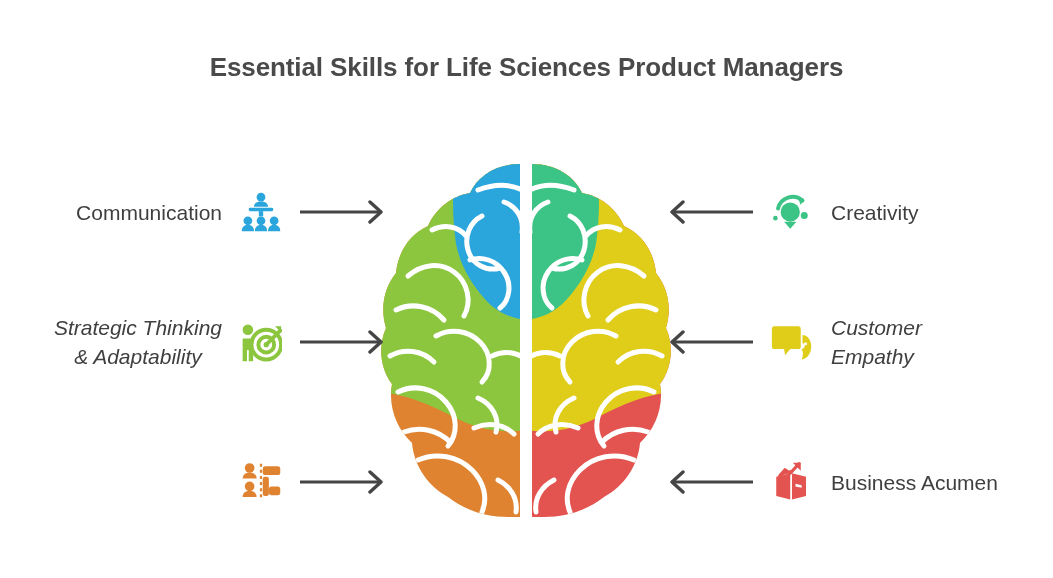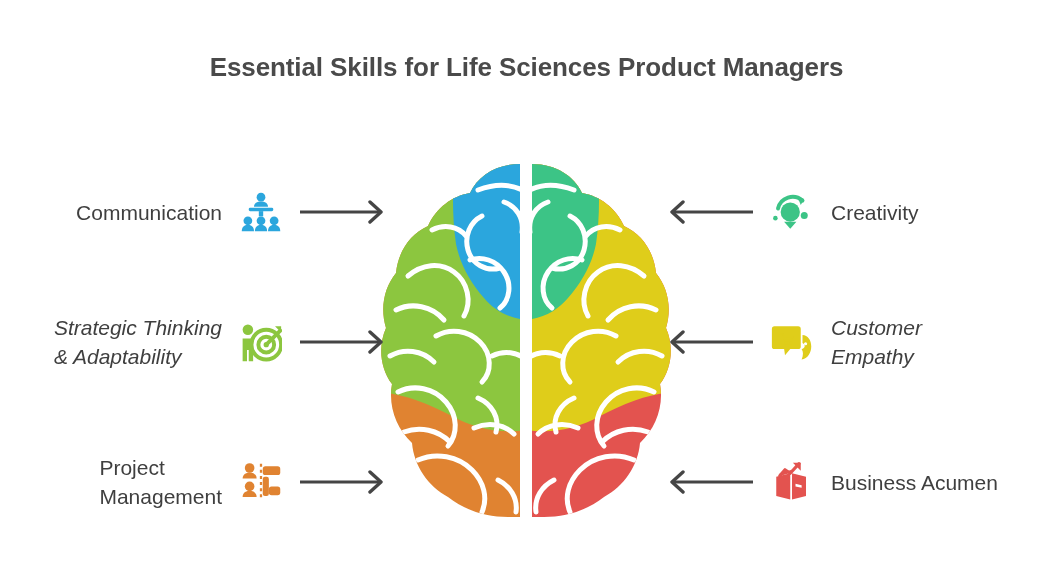--- a/index.html
+++ b/index.html
@@ -54,21 +54,21 @@
   .row1 { top: 182px; height: 60px; }
   .row2 { top: 302px; height: 80px; font-style: italic; }
   .row3 { top: 442px; height: 80px; }
 
   .label {
     font-size: 21px;
     line-height: 29px;
     color: #3f3f3f;
     white-space: pre-line;
   }
-  .row-left .label  { text-align: left; }
+  .row-left .label  { text-align: center; }
   .row-right .label { text-align: left; }
 
   .icon {
     width: 46px;
     height: 46px;
     flex: 0 0 46px;
     display: flex;
     align-items: center;
     justify-content: center;
   }
@@ -227,22 +227,20 @@
 
     <div class="arrow">
       <svg viewBox="0 0 92 24" xmlns="http://www.w3.org/2000/svg">
         <line x1="2" y1="12" x2="82" y2="12" stroke="#454545" stroke-width="3"></line>
         <polyline points="72,2 83,12 72,22" fill="none" stroke="#454545" stroke-width="3.4" stroke-linecap="round" stroke-linejoin="round"></polyline>
       </svg>
     </div>
   </div>
 
   <div class="row row-left row3">
-    <div class="label">Project
-Management</div>
 
     <div class="icon">
       <svg viewBox="0 0 48 48" xmlns="http://www.w3.org/2000/svg" fill="#e08331">
         <circle cx="11" cy="8" r="5.5"></circle>
         <path d="M3,20 C3,15.5 6.6,13 11,13 C15.4,13 19,15.5 19,20 Z"></path>
         <circle cx="11" cy="29" r="5.5"></circle>
         <path d="M3,41 C3,36.5 6.6,34 11,34 C15.4,34 19,36.5 19,41 Z"></path>
         <line x1="24" y1="3" x2="24" y2="45" stroke="#e08331" stroke-width="2.6" stroke-dasharray="3.5 3.5"></line>
         <rect x="26" y="6" width="20" height="10" rx="3"></rect>
         <rect x="26" y="18" width="7" height="22" rx="2.5"></rect>

